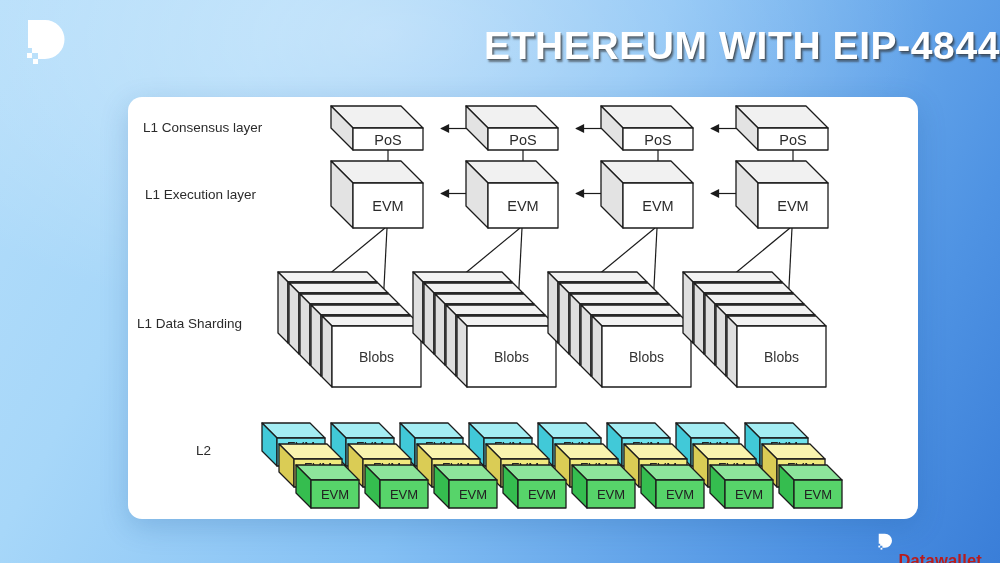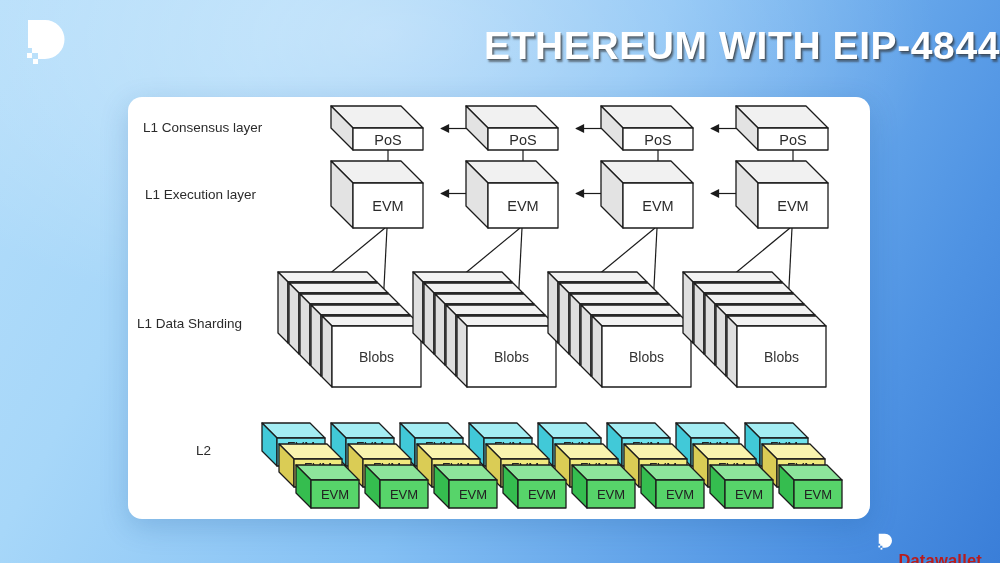--- a/index.html
+++ b/index.html
@@ -13,20 +13,21 @@
   .title{
     position:absolute;left:0;top:24px;width:100%;text-align:right;
     font-size:39px;font-weight:bold;letter-spacing:0.6px;color:#ffffff;
     text-shadow:2px 3px 2px rgba(45,45,45,0.55), 1px 1px 0 rgba(70,70,70,0.45);
   }
   .logo-top{position:absolute;left:26px;top:19px;width:44px;height:48px;}
   .card{
     position:absolute;left:128px;top:97px;width:742px;height:422px;
     background:#ffffff;border-radius:14px;
     box-shadow:0 8px 28px rgba(25,80,150,0.22);
+    padding-left:48px;
   }
   .card svg{position:absolute;left:0;top:0;}
   .footer{
     position:absolute;right:18px;bottom:8px;height:26px;
     display:flex;align-items:center;gap:4px;
   }
   .footer .wordmark{
     color:#b91c1c;font-size:16.5px;font-weight:bold;letter-spacing:0.2px;margin-top:36px;
   }
   .footer svg{width:16px;height:18px;}

